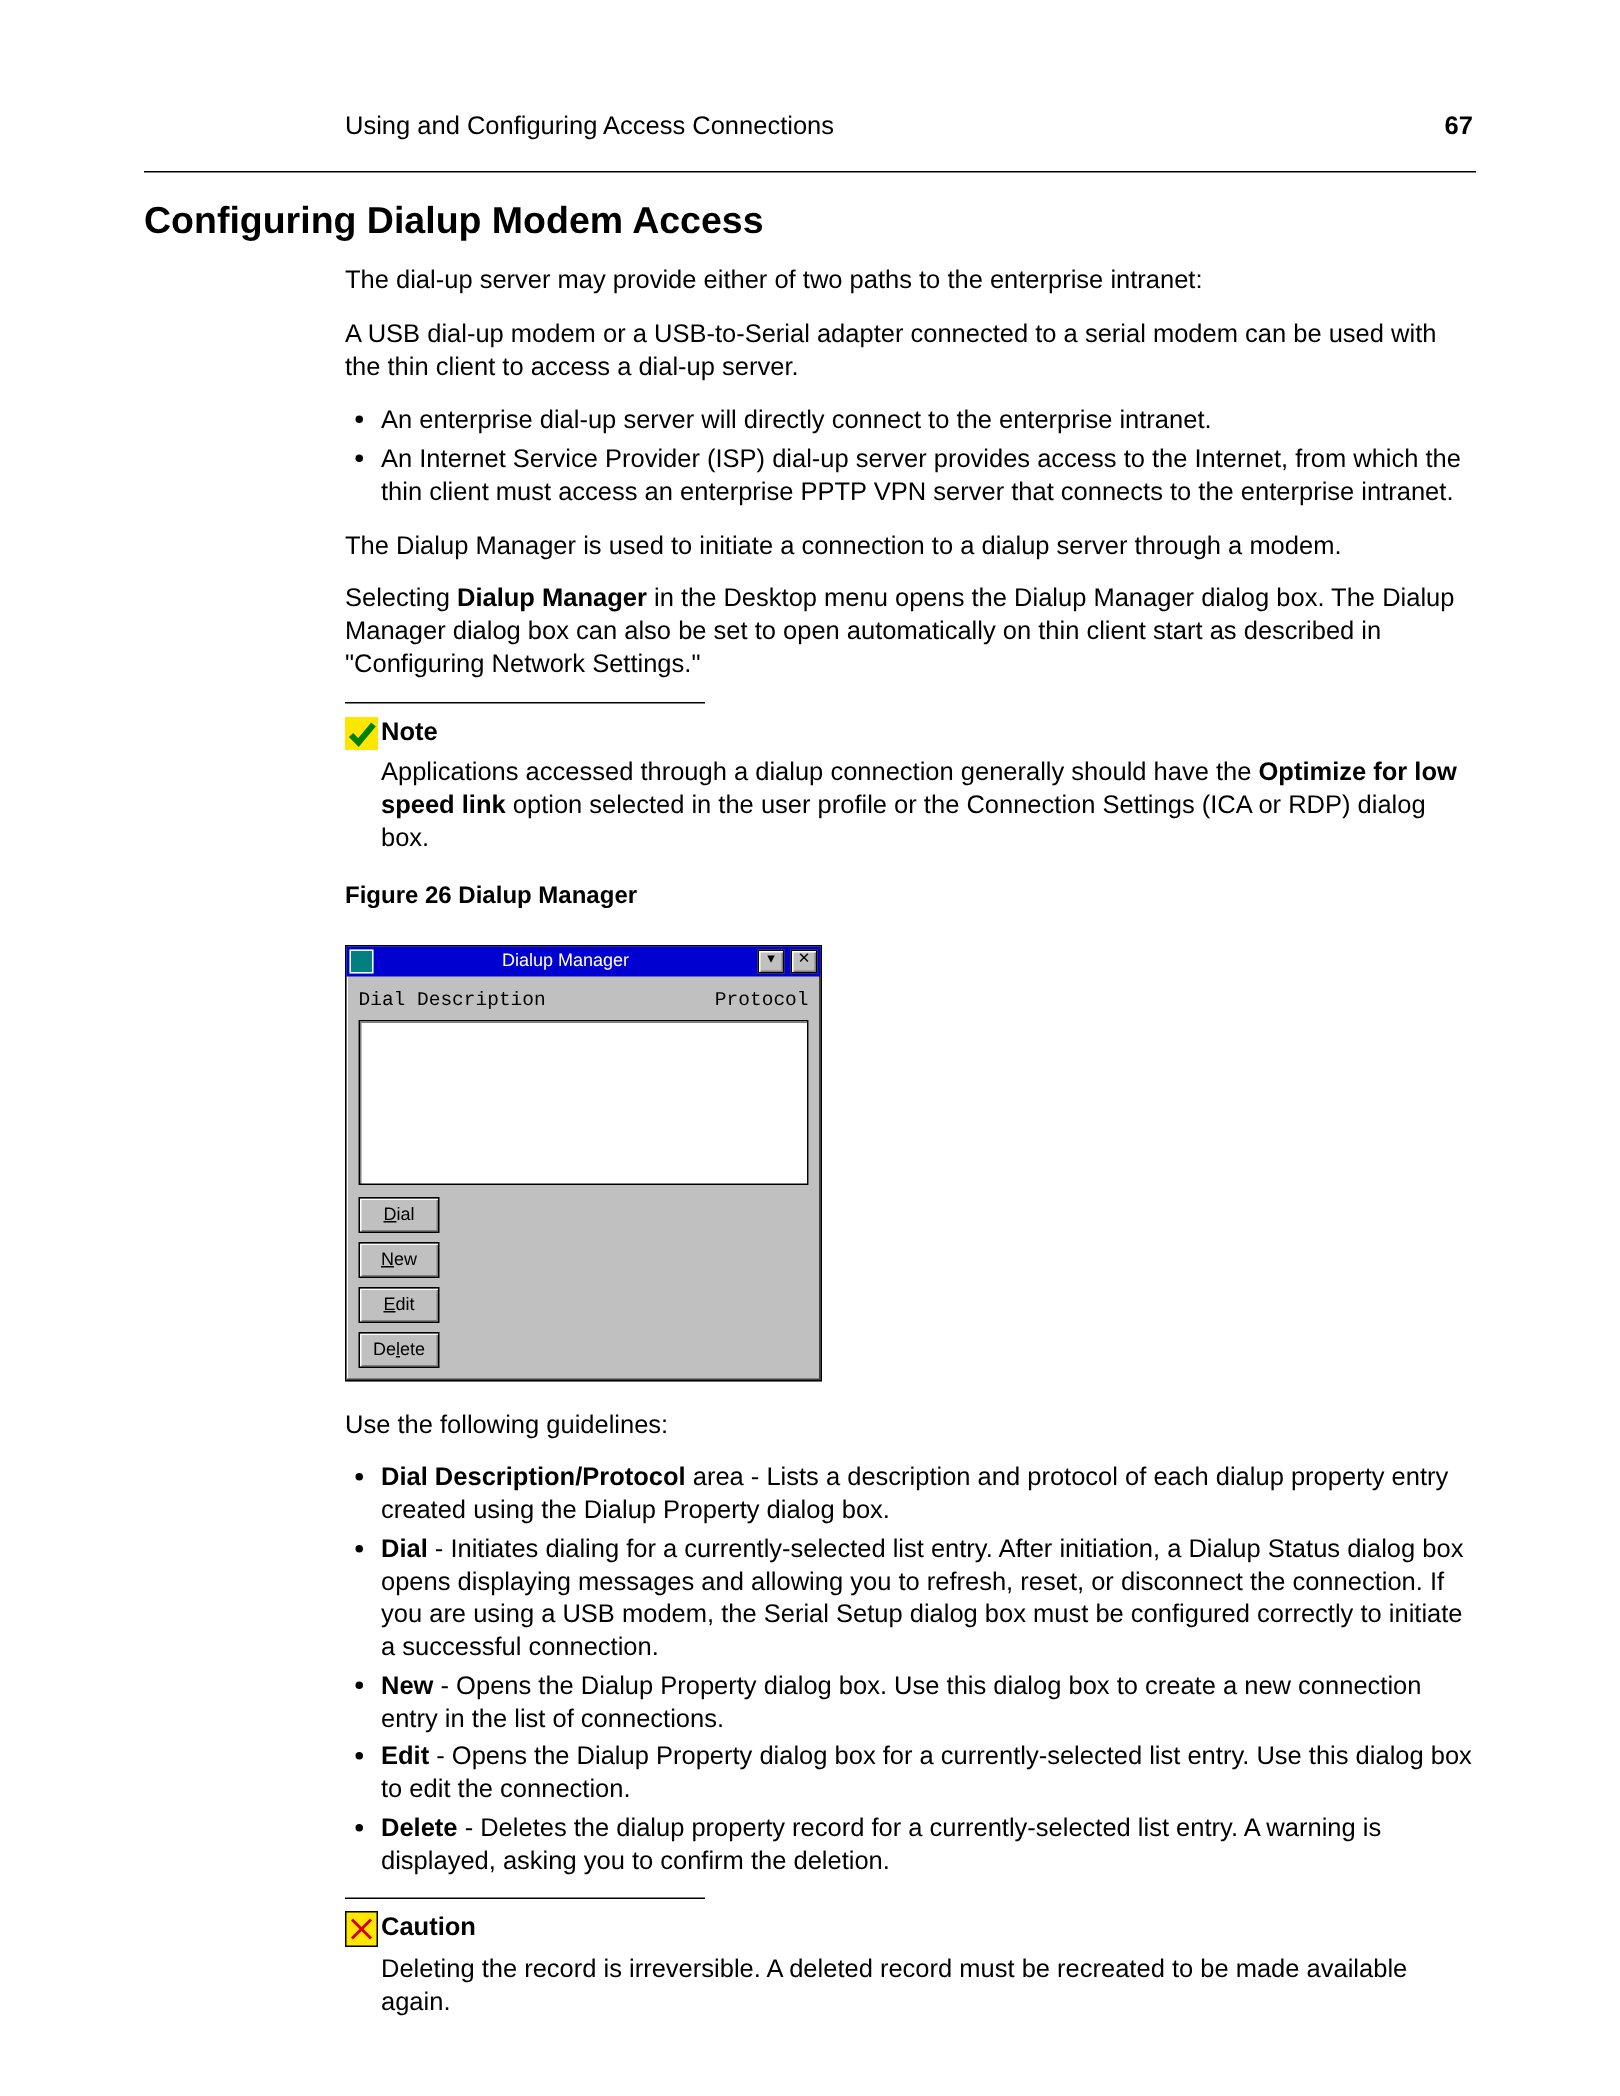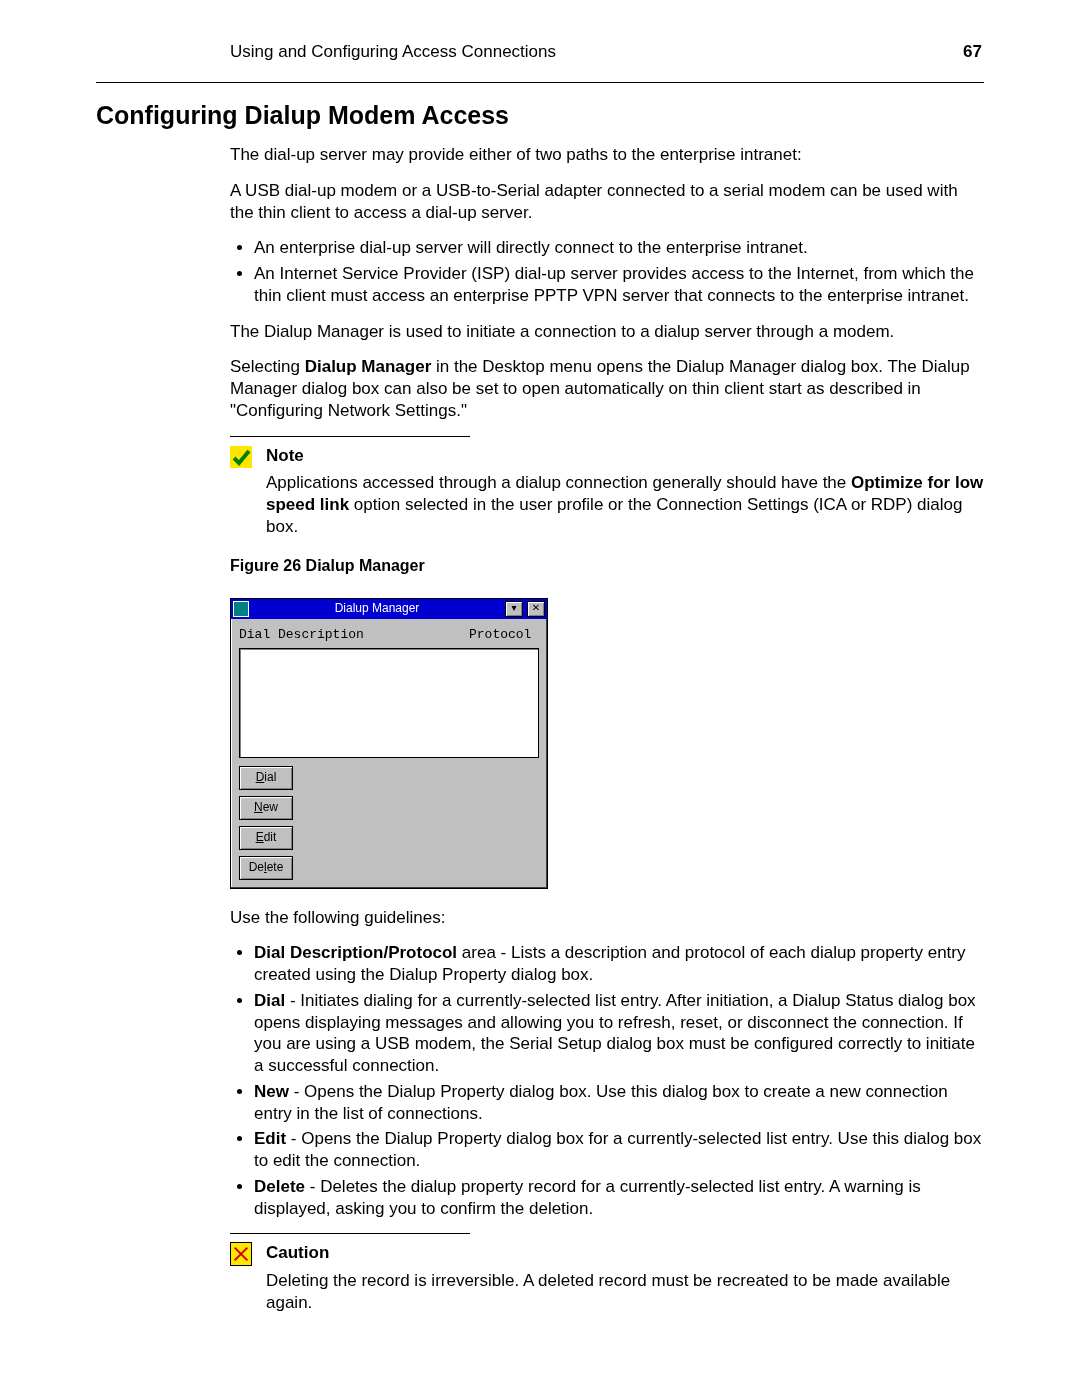--- a/index.html
+++ b/index.html
@@ -7,21 +7,21 @@
     padding: 0;
     background: #ffffff;
     font-family: Arial, Helvetica, sans-serif;
     color: #000000;
   }
   .page {
     width: 1080px;
     height: 1397px;
     position: relative;
     box-sizing: border-box;
-    padding: 42px 96px 0 96px;
+    padding: 74px 96px 0 96px;
   }
   .header-row {
     display: flex;
     justify-content: space-between;
     align-items: baseline;
     font-size: 17px;
     padding: 0 2px 20px 134px;
   }
   .page-num { font-weight: bold; }
   .hr {
@@ -50,21 +50,21 @@
   }
   .callout-rule {
     border: none;
     border-top: 1px solid #000;
     width: 240px;
     margin: 14px 0 8px 0;
   }
   .callout {
     display: flex;
     align-items: flex-start;
-    gap: 14px;
+    gap: 2px;
     margin-bottom: 18px;
   }
   .callout-icon {
     width: 22px;
     height: 22px;
     flex: 0 0 22px;
     display: flex;
     align-items: center;
     justify-content: center;
     margin-top: 1px;
@@ -152,21 +152,21 @@
   }
   .dlg-listarea { flex:1; }
   .dlg-cols {
     display:flex;
     font-family: "Courier New", monospace;
     font-size:13px;
     color:#000;
     margin-bottom:4px;
   }
   .dlg-col1 { flex:1; }
-  .dlg-col2 { width:70px; }
+  .dlg-col2 { width:70px;text-align:right; }
   .dlg-listbox {
     width:100%;
     height:110px;
     background:#ffffff;
     border:1px solid #000;
     box-shadow: inset 1px 1px 0 #808080, inset -1px -1px 0 #fff;
     box-sizing:border-box;
   }
   .dlg-buttons {
     display:flex;

